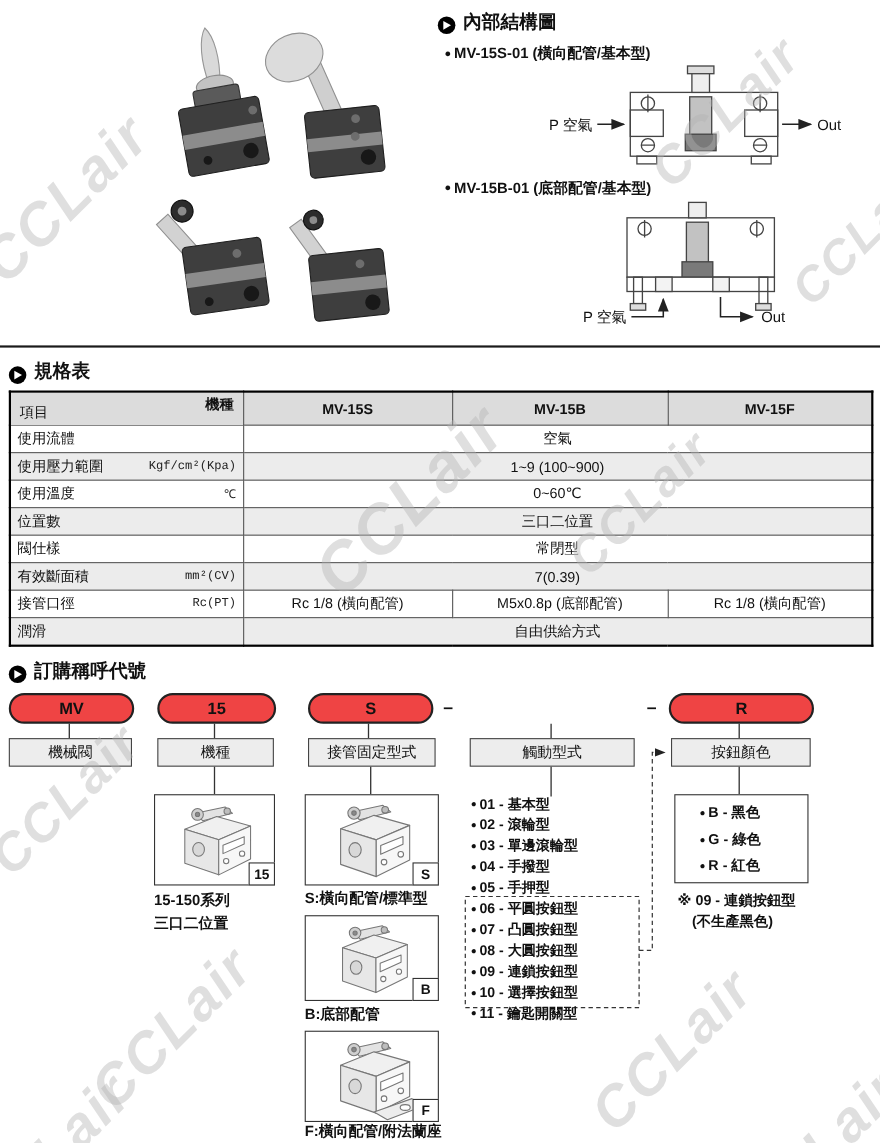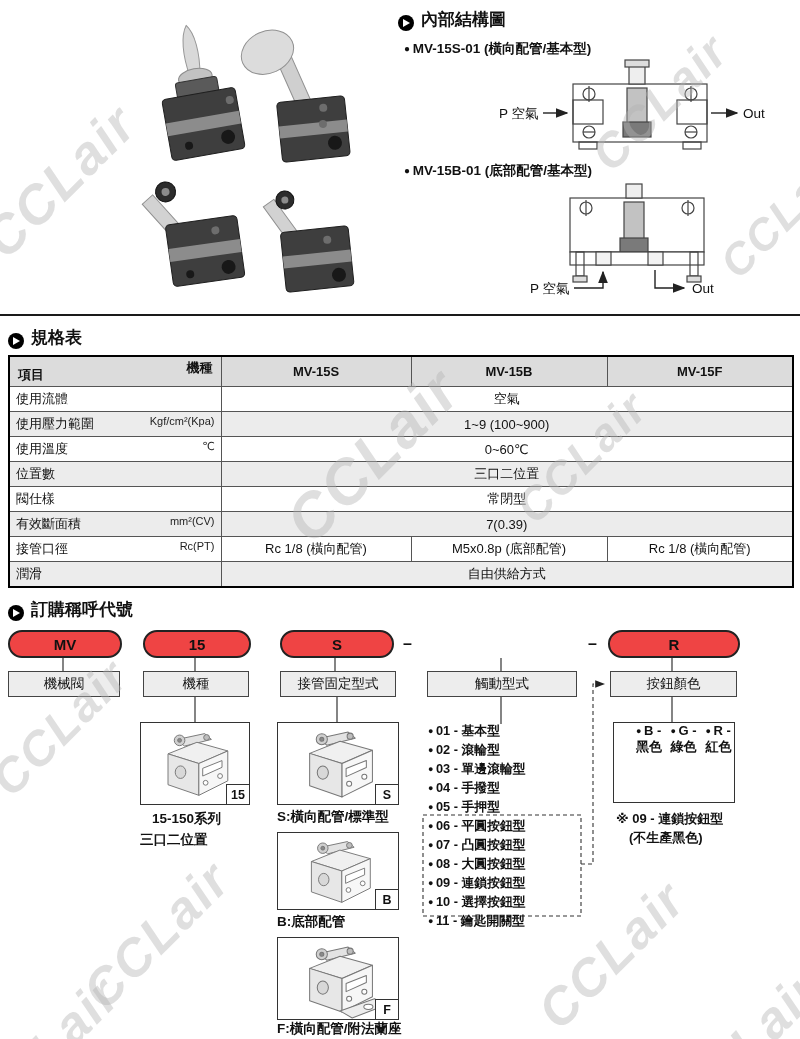--- a/index.html
+++ b/index.html
@@ -17,41 +17,41 @@
   .bullet-item::before{content:"● ";font-size:10px;vertical-align:1px;}
   .divider{position:absolute;left:0;top:314px;width:800px;border-top:2px solid #1a1a1a;z-index:2;}
   
   table.spec{position:absolute;left:8px;top:355px;width:784px;border-collapse:collapse;z-index:2;
              table-layout:fixed;font-size:13px;}
   table.spec th,table.spec td{border:1px solid #555;padding:0 6px;height:24px;text-align:center;}
   table.spec{border:2px solid #000;}
   table.spec thead th{background:#dcdcdc;font-weight:bold;height:29px;}
   table.spec tbody tr:nth-child(even) td{background:#ececec;}
   td.lab{text-align:left;}
-  .labwrap{display:flex;justify-content:space-between;align-items:flex-start;}
+  .labwrap{display:flex;justify-content:space-between;align-items:center;font-family:Liberation Mono, monospace;}
   .labwrap .unit{font-size:11px;color:#222;margin-left:29px;}
   th.diagcell{position:relative;text-align:left;background:#dcdcdc;
      background-image:linear-gradient(to bottom right,transparent 49.4%,#555 49.4%,#555 50.6%,transparent 50.6%);}
   th.diagcell .corner-model{position:absolute;right:8px;top:2px;font-weight:bold;font-size:13px;}
-  th.diagcell .corner-item{position:absolute;left:8px;bottom:2px;font-weight:bold;font-size:13px;}
+  th.diagcell .corner-item{position:absolute;left:8px;bottom:2px;font-weight:normal;font-size:13px;}
   
   .pill{position:absolute;height:24px;border:2px solid #222;border-radius:14px;background:#ef4444;
         display:flex;align-items:center;justify-content:center;font-weight:bold;font-size:15px;z-index:3;}
   .dashsep{position:absolute;font-weight:bold;font-size:16px;z-index:3;}
   .lblbox{position:absolute;height:24px;border:1px solid #444;background:#ededed;display:flex;
           align-items:center;justify-content:center;font-size:13.5px;z-index:3;}
   .imgbox{position:absolute;background:#fff;border:1px solid #333;z-index:3;}
   .tag{position:absolute;right:-1px;bottom:-1px;width:22px;height:19px;border:1px solid #333;background:#fff;
        display:flex;align-items:center;justify-content:center;font-size:12.5px;font-weight:bold;}
   .caption{position:absolute;font-size:13.5px;font-weight:bold;z-index:3;white-space:nowrap;}
   .alist{position:absolute;left:428px;top:723px;width:160px;z-index:4;}
   .alist .li{height:19px;font-size:12.8px;font-weight:bold;white-space:nowrap;}
   .alist .li::before{content:"● ";font-size:9px;vertical-align:1px;}
   .clist{position:absolute;left:613px;top:722px;width:122px;height:81px;border:1px solid #333;background:#fff;
-         z-index:3;display:flex;flex-direction:row;justify-content:center;padding-left:22px;box-sizing:border-box;gap:6px;}
+         z-index:3;display:flex;flex-direction:column;justify-content:center;padding-left:22px;box-sizing:border-box;gap:6px;}
   .clist .li{font-size:13px;font-weight:bold;}
   .clist .li::before{content:"● ";font-size:9px;vertical-align:1px;}
   .note{position:absolute;font-size:13px;font-weight:bold;z-index:3;white-space:nowrap;}
   .valve-art{position:absolute;inset:0;}
   svg text{font-family:"Liberation Sans","DejaVu Sans",sans-serif;}
   .abs{position:absolute;z-index:2;}
 </style>
 </head>
 <body>
 
@@ -346,21 +346,21 @@
         <ellipse cx="41" cy="49" rx="5.5" ry="6.5" fill="#d8d8d8"></ellipse>
         <polygon points="64,45 84,37 84,44 64,53" fill="#ffffff"></polygon>
         <circle cx="67" cy="60" r="2.5" fill="#ffffff"></circle>
         <circle cx="82" cy="53" r="2.5" fill="#ffffff"></circle>
 
       </g>
     </svg>
   </div>
     <div class="tag">15</div>
   </div>
-  <div class="caption" style="left:152px;top:810px;">15-150系列</div>
+  <div class="caption" style="left:140px;top:810px;">15-150系列</div>
   <div class="caption" style="left:140px;top:831px;">三口二位置</div>
 
   <div class="imgbox" style="left:277px;top:722px;width:120px;height:81px;">
     <div class="valve-art">
     <svg width="100%" height="100%" viewBox="0 0 112 80" preserveAspectRatio="xMidYMid meet">
       <g stroke="#777" stroke-width="1" stroke-linejoin="round">
         <polygon points="38,15 66,9 73,15 45,22" fill="#e3e3e3"></polygon>
         <circle cx="40" cy="16" r="5.5" fill="#cfcfcf"></circle>
         <circle cx="40" cy="16" r="2" fill="#8a8a8a"></circle>
         <circle cx="68" cy="13" r="3" fill="#bdbdbd"></circle>

